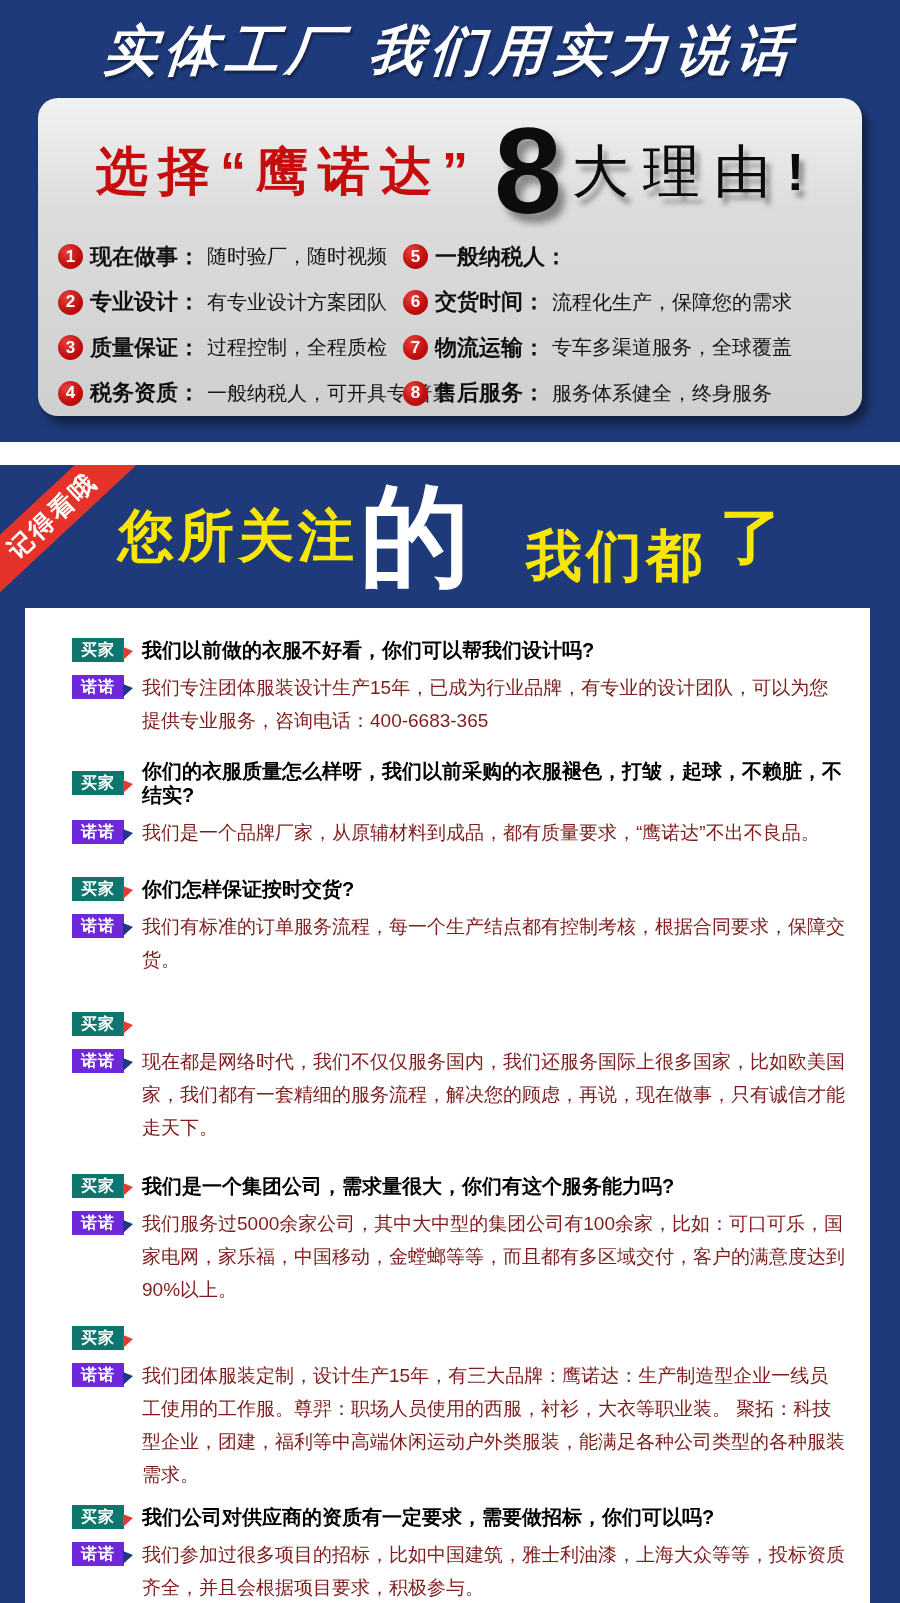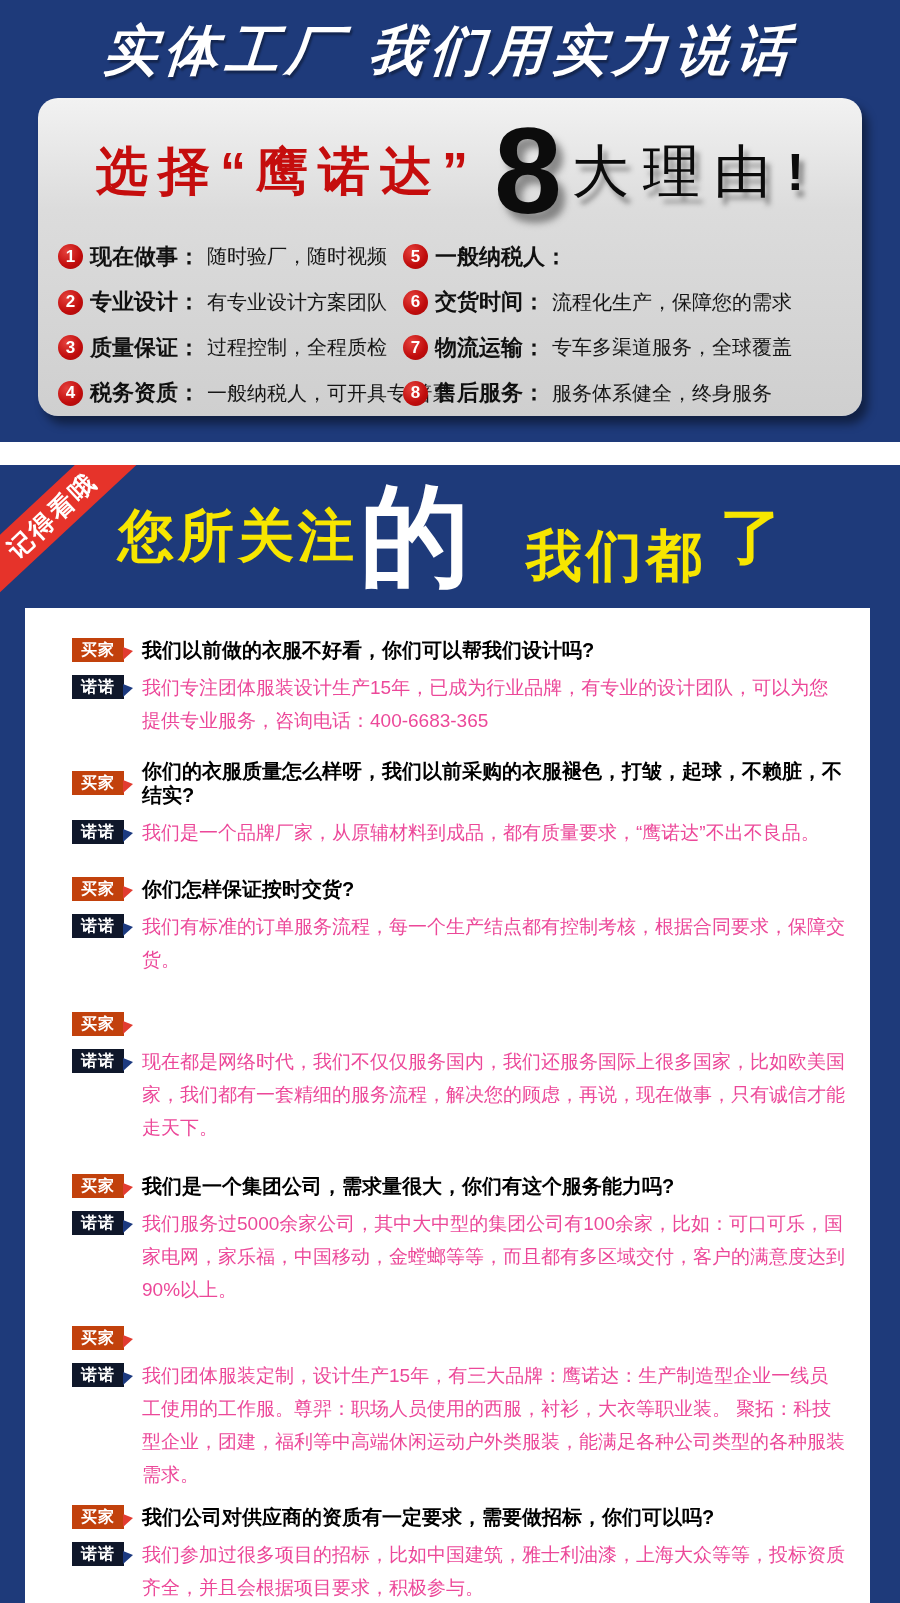--- a/index.html
+++ b/index.html
@@ -84,27 +84,27 @@
   .tag {
     position:relative; flex:0 0 52px; width:52px; height:24px;
     color:#fff; font-size:16px; font-weight:bold; letter-spacing:1px;
     display:flex; align-items:center; justify-content:center;
   }
   .tag::after {
     content:""; position:absolute; right:-9px; top:9px;
     border-top:4px solid transparent; border-bottom:9px solid transparent;
     border-left:10px solid #000;
   }
-  .tag-buyer { background:#c2410c; }
+  .tag-buyer { background:#0f766e; }
   .tag-buyer::after { border-left-color:#e23c31; }
-  .tag-brand { background:#0f172a; }
+  .tag-brand { background:#6d28d9; }
   .tag-brand::after { border-left-color:#1c3a80; }
   .qa-a .tag { margin-top:4px; }
   .q-text { color:#000000; font-size:20px; font-weight:bold; line-height:24px; }
-  .a-text { color:#ec4899; font-size:19px; line-height:33px; flex:1; }
+  .a-text { color:#7f1d1d; font-size:19px; line-height:33px; flex:1; }
 </style>
 </head>
 <body>
 
 <div class="page">
 
   <div class="top-section">
     <div class="banner-title">实体工厂 我们用实力说话</div>
 
     <div class="reasons-box">

